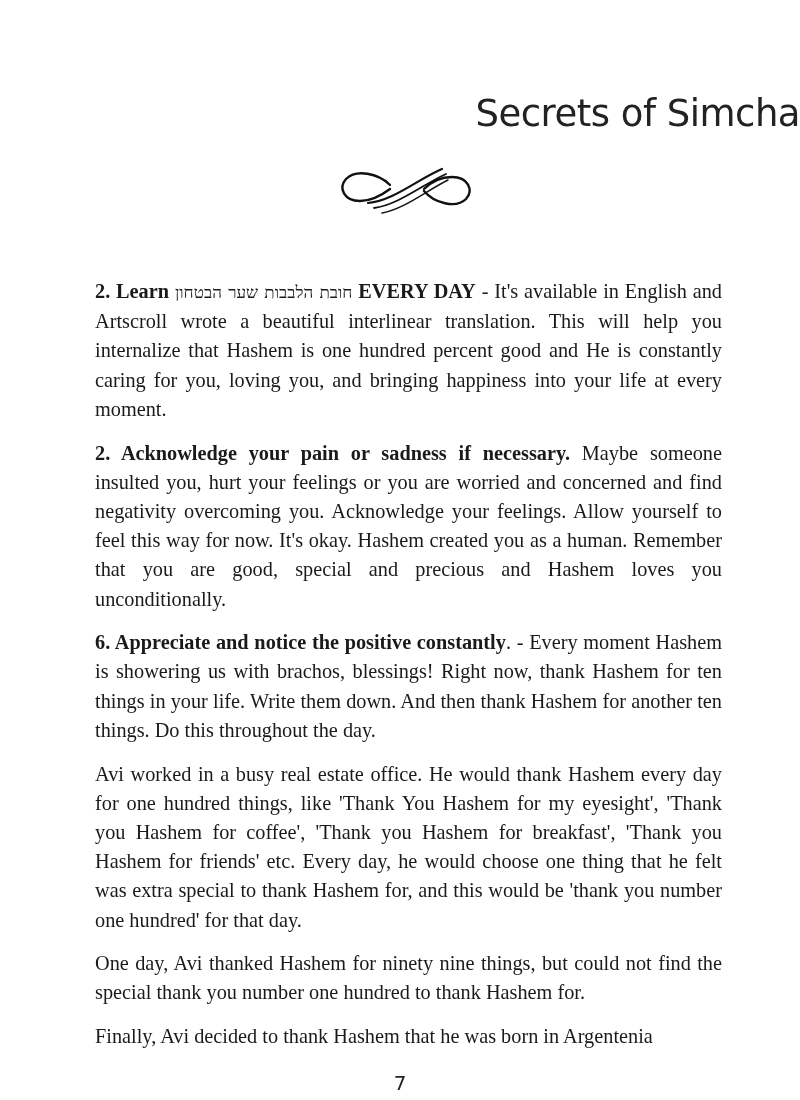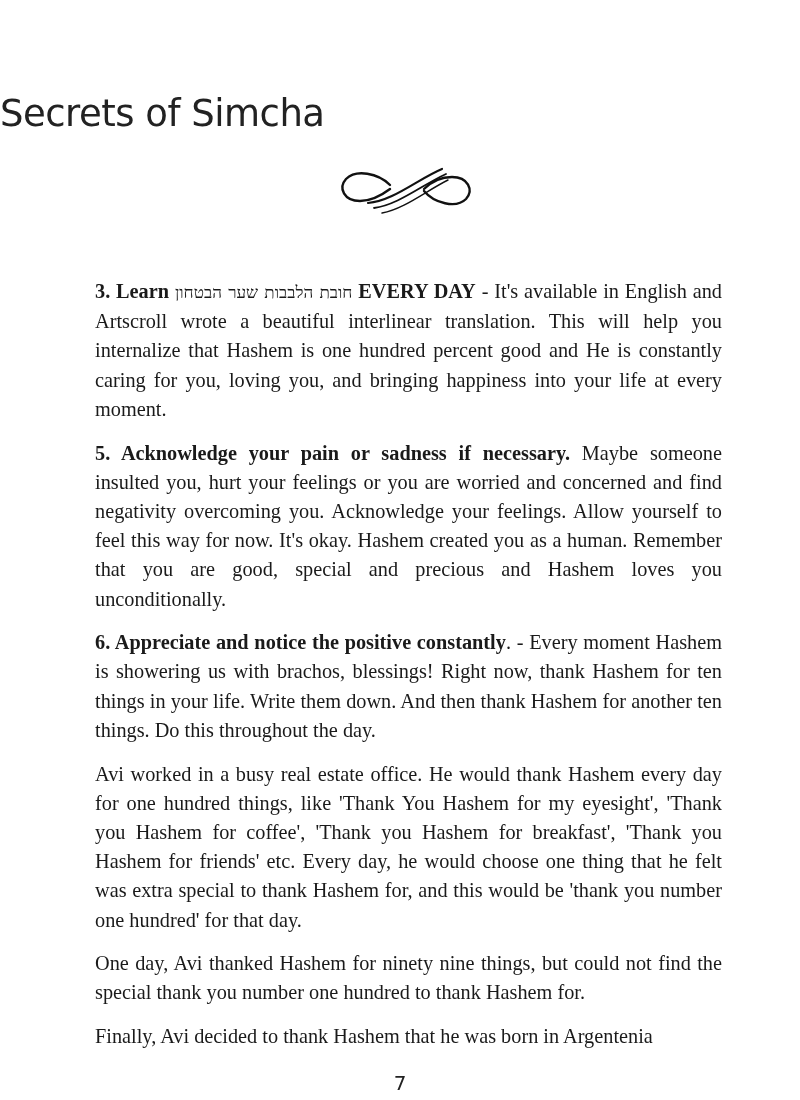--- a/index.html
+++ b/index.html
@@ -12,21 +12,21 @@
       height: 1100px;
       position: relative;
       overflow: hidden;
       color: #1a1a1a;
     }
     .page-title {
       position: absolute;
       top: 92px;
       left: 0;
       width: 800px;
-      text-align: left;
+      text-align: right;
       font-family: "DejaVu Sans", sans-serif;
       font-size: 37px;
       font-weight: normal;
       color: #222;
       letter-spacing: -0.5px;
       margin: 0;
     }
     .ornament {
       position: absolute;
       top: 163px;
@@ -80,26 +80,26 @@
 
   <path d="M86 28 C 96 40, 118 46, 128 36 C 136 27, 130 14, 114 14 C 102 14, 92 20, 86 26" fill="none" stroke="#111" stroke-width="2.4" stroke-linecap="round"></path>
 
   <path d="M30 40 C 55 38, 80 16, 104 6" fill="none" stroke="#111" stroke-width="2.2" stroke-linecap="round"></path>
   <path d="M36 45 C 60 42, 84 22, 108 11" fill="none" stroke="#111" stroke-width="1.8" stroke-linecap="round"></path>
   <path d="M44 50 C 66 46, 88 28, 110 17" fill="none" stroke="#111" stroke-width="1.4" stroke-linecap="round"></path>
 </svg>
 
 <div class="body-text">
   <p>
-    <b>3. Learn</b>
+    <b>2. Learn</b>
     <span class="hebrew" dir="rtl">חובת הלבבות שער הבטחון</span>
     <b>EVERY DAY</b><span> - It's available in English and Artscroll wrote a beautiful interlinear translation. This will help you internalize that Hashem is one hundred percent good and He is constantly caring for you, loving you, and bringing happiness into your life at every moment.</span>
   </p>
   <p>
-    <b>5. Acknowledge your pain or sadness if necessary.</b><span> Maybe someone insulted you, hurt your feelings or you are worried and concerned and find negativity overcoming you. Acknowledge your feelings. Allow yourself to feel this way for now. It's okay. Hashem created you as a human. Remember that you are good, special and precious and Hashem loves you unconditionally.</span>
+    <b>2. Acknowledge your pain or sadness if necessary.</b><span> Maybe someone insulted you, hurt your feelings or you are worried and concerned and find negativity overcoming you. Acknowledge your feelings. Allow yourself to feel this way for now. It's okay. Hashem created you as a human. Remember that you are good, special and precious and Hashem loves you unconditionally.</span>
   </p>
   <p>
     <b>6. Appreciate and notice the positive constantly</b><span>. - Every moment Hashem is showering us with brachos, blessings! Right now, thank Hashem for ten things in your life. Write them down. And then thank Hashem for another ten things. Do this throughout the day.</span>
   </p>
   <p class="italic">Avi worked in a busy real estate office. He would thank Hashem every day for one hundred things, like 'Thank You Hashem for my eyesight', 'Thank you Hashem for coffee', 'Thank you Hashem for breakfast', 'Thank you Hashem for friends' etc. Every day, he would choose one thing that he felt was extra special to thank Hashem for, and this would be 'thank you number one hundred' for that day.</p>
   <p class="italic">One day, Avi thanked Hashem for ninety nine things, but could not find the special thank you number one hundred to thank Hashem for.</p>
   <p class="italic">Finally, Avi decided to thank Hashem that he was born in Argentenia</p>
 </div>
 
 <div class="page-number">7</div>

